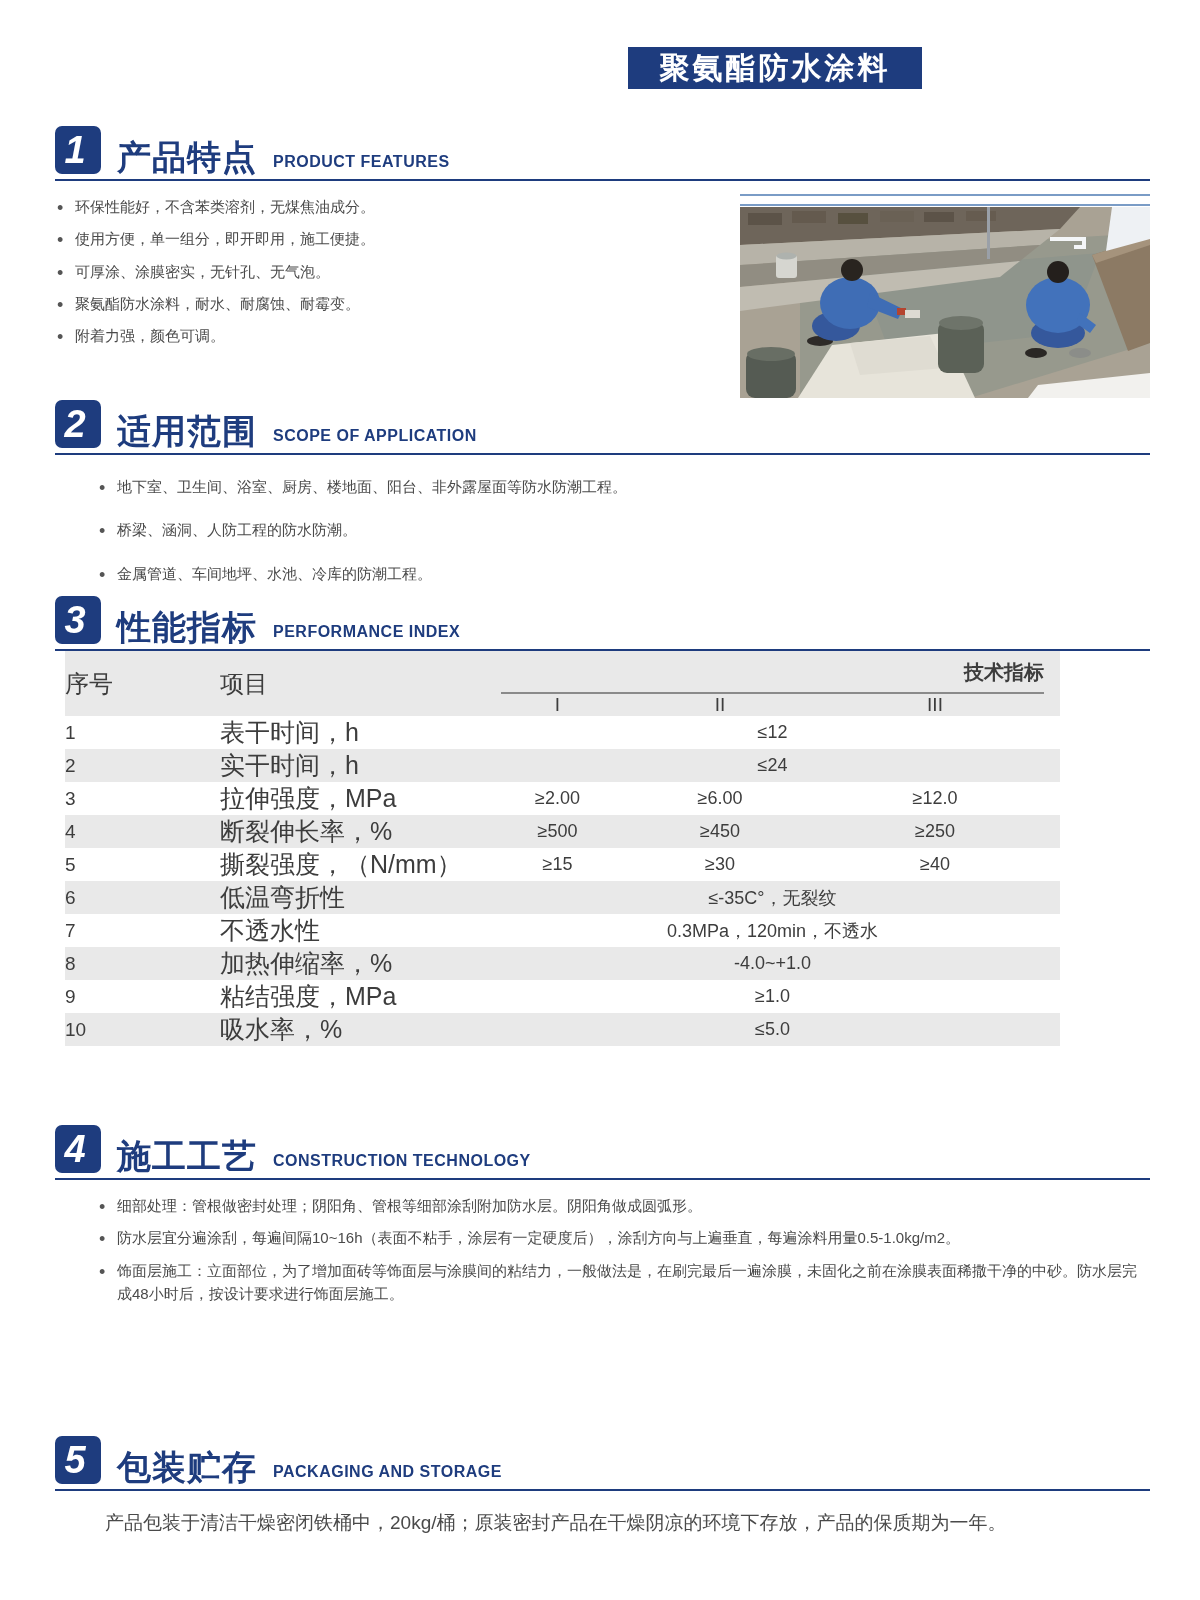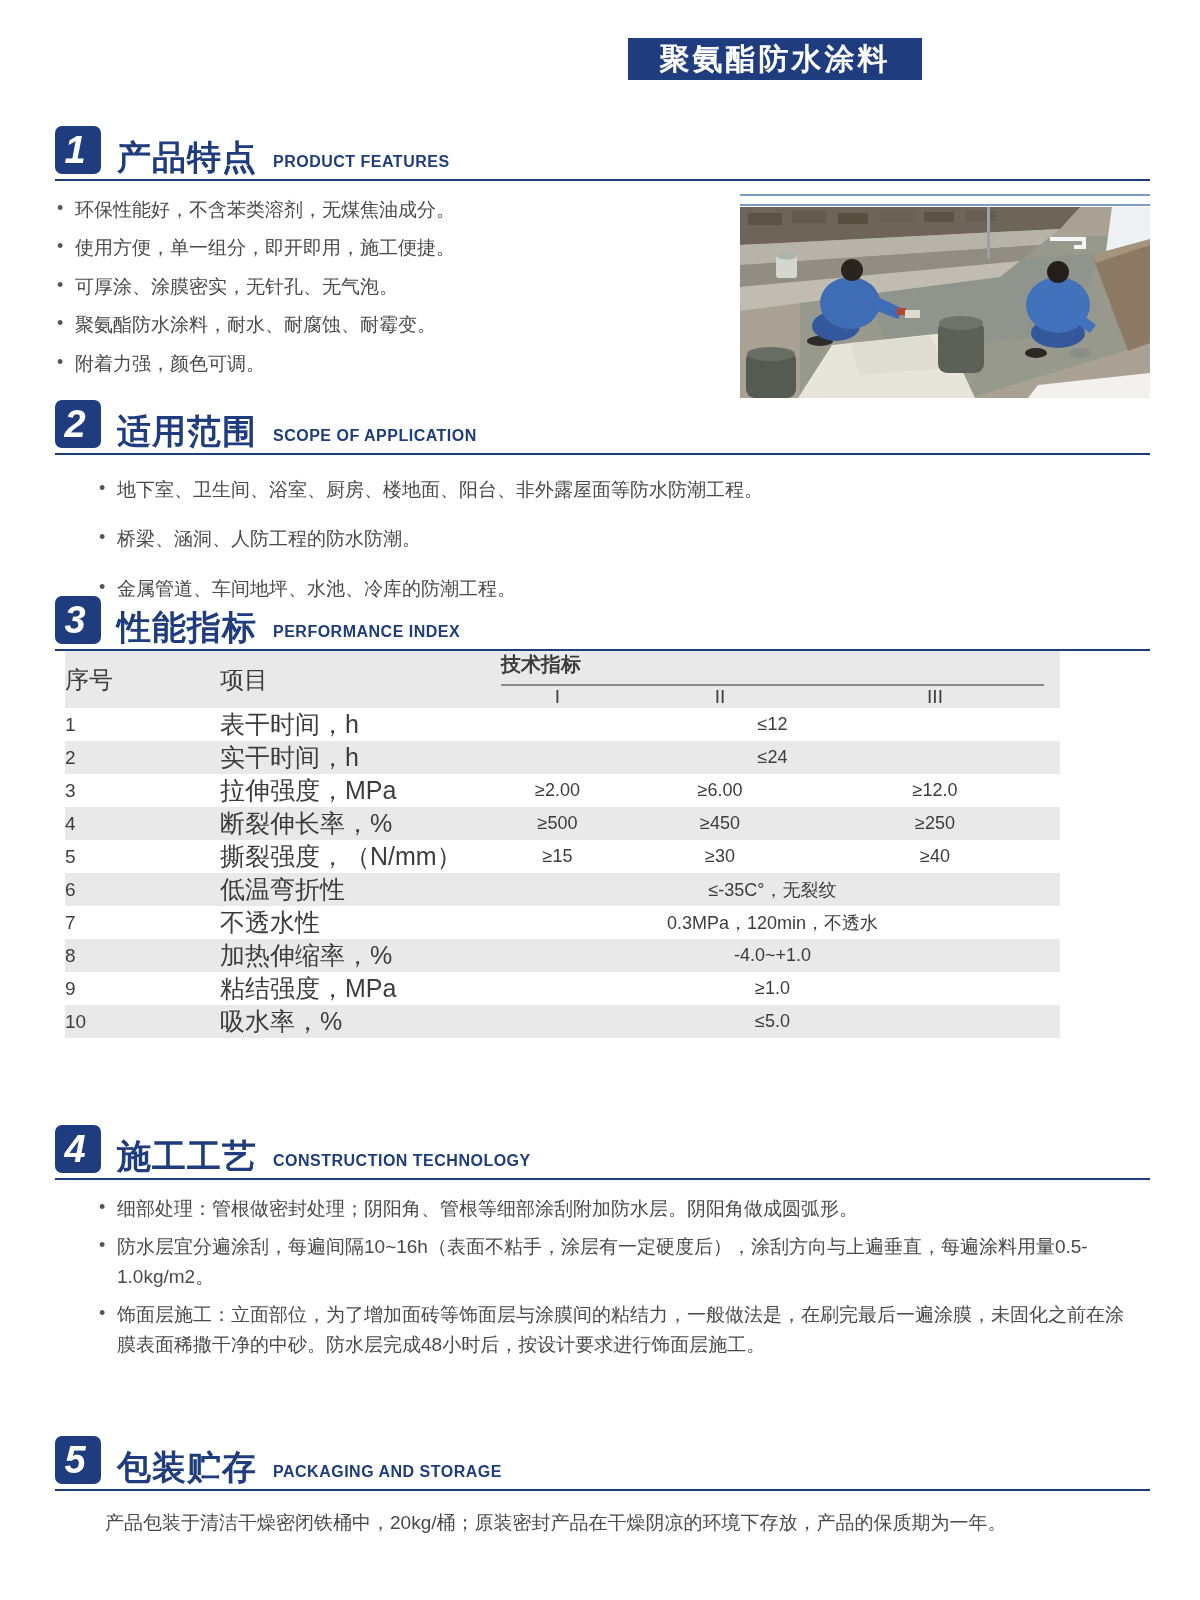--- a/index.html
+++ b/index.html
@@ -11,21 +11,21 @@
   html,body{margin:0;padding:0;}
   body{
     width:1200px;height:1600px;background:#ffffff;
     font-family:"Liberation Sans","DejaVu Sans",sans-serif;
     color:var(--text);
   }
   .page{position:relative;width:1200px;height:1600px;background:#fff;overflow:hidden;}
 
   
   .banner{
-    position:absolute;left:628px;top:38px;width:294px;height:42px;
+    position:absolute;left:628px;top:47px;width:294px;height:42px;
     background:var(--navy);color:#fff;
     display:flex;align-items:center;justify-content:center;
     font-size:30px;font-weight:bold;letter-spacing:3px;
   }
 
   
   .section{position:absolute;left:55px;width:1095px;}
   .sec-header{
     display:flex;align-items:flex-end;gap:16px;
     border-bottom:2px solid var(--navy);padding-bottom:5px;
@@ -36,21 +36,21 @@
     display:flex;align-items:center;justify-content:center;
     padding-right:6px;line-height:1;flex:0 0 auto;
   }
   .sec-title-zh{font-size:34px;font-weight:bold;color:var(--navy);line-height:1;letter-spacing:1px;}
   .sec-title-en{font-size:16px;font-weight:bold;color:var(--navy);padding-bottom:3px;letter-spacing:0.5px;}
 
   
   ul.bullets{list-style:none;margin:0;padding:0;}
   ul.bullets li{
     position:relative;padding-left:20px;margin-bottom:9px;
-    font-size:19px;line-height:1.55;color:var(--text);
+    font-size:15px;line-height:1.55;color:var(--text);
   }
   ul.bullets li::before{
     content:"•";position:absolute;left:2px;top:0;color:#555;font-size:18px;
   }
 
   .sec1-content{display:flex;gap:22px;margin-top:12px;}
   .sec1-content ul.bullets{flex:1;padding-top:2px;}
   .photo-wrap{flex:0 0 410px;}
 
   .sec2-content{margin-top:16px;padding-left:42px;}
@@ -66,22 +66,22 @@
   table.perf col.c-no{width:155px;}
   table.perf col.c-item{width:265px;}
   table.perf col.c-i{width:145px;}
   table.perf col.c-ii{width:180px;}
   table.perf col.c-iii{width:250px;}
   table.perf thead th{background:var(--shade);}
   th.h-no,td.c-no{text-align:left;padding-left:30px;font-size:19px;}
   th.h-item,td.c-item{text-align:left;padding-left:10px;font-size:25px;}
   th.h-no,th.h-item{font-weight:600;font-size:24px;font-family:Liberation Serif, serif;}
   .tech-label{
-    display:block;text-align:left;font-size:20px;font-weight:600;
-    padding:0 0 6px;border-bottom:2px solid #8a8a8a;margin:0 16px;
+    display:block;text-align:right;font-size:20px;font-weight:600;
+    padding:8px 0 6px;border-bottom:2px solid #8a8a8a;margin:0 16px;
   }
   th.h-col{text-align:center;font-size:19px;font-weight:600;padding:3px 0 5px;}
   tbody td{height:33px;font-size:18px;}
   td.c-val{text-align:center;}
   tbody tr.alt{background:var(--shade);}
 
   .sec4-content{margin-top:14px;padding-left:42px;}
   .sec4-content li{margin-bottom:7px;line-height:1.6;max-width:1040px;}
 
   .sec5-text{margin:18px 0 0 50px;font-size:19px;color:var(--text);line-height:1.5;}

